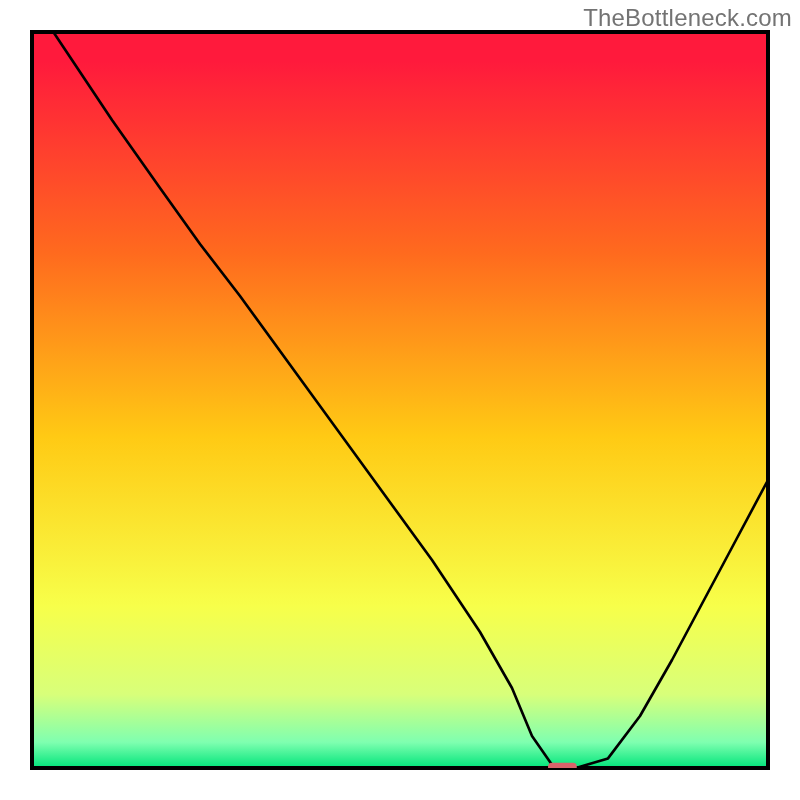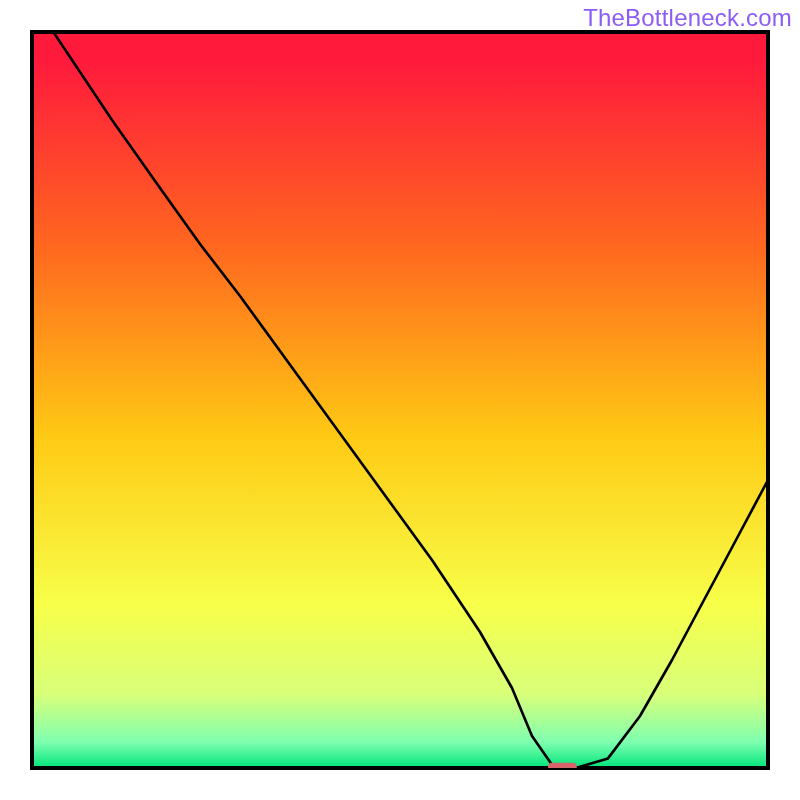--- a/index.html
+++ b/index.html
@@ -12,21 +12,21 @@
   }
   .chart-container {
     position: relative;
     width: 800px;
     height: 800px;
   }
   .watermark {
     position: absolute;
     top: 4px;
     right: 8px;
-    color: #8b5cf6;
+    color: #737373;
     font-family: Arial, Helvetica, sans-serif;
     font-size: 24px;
     font-weight: 500;
     letter-spacing: 0.2px;
     z-index: 10;
   }
   svg.plot {
     position: absolute;
     top: 0;
     left: 0;

